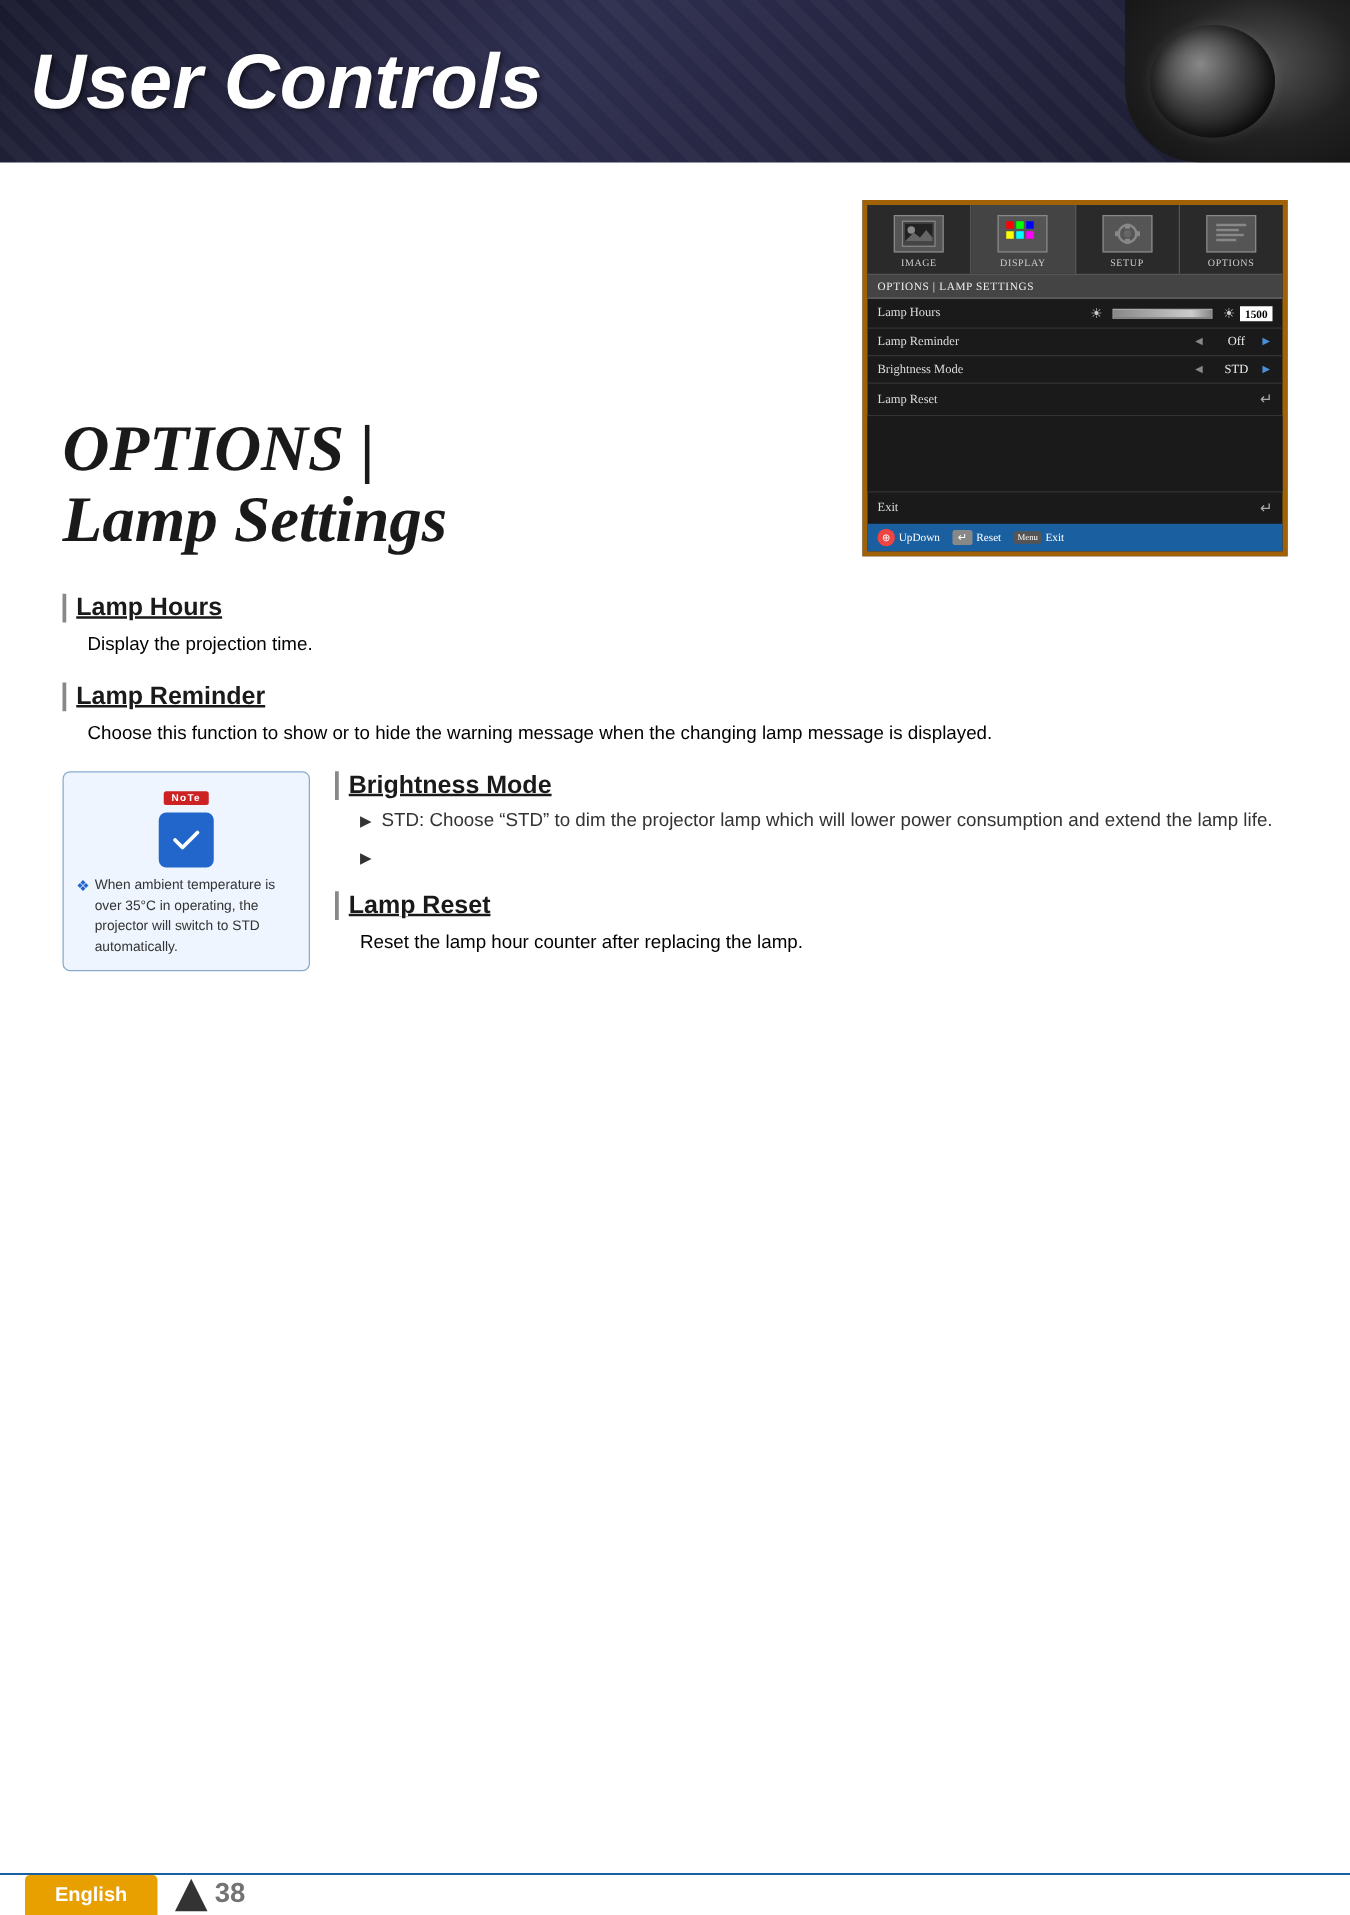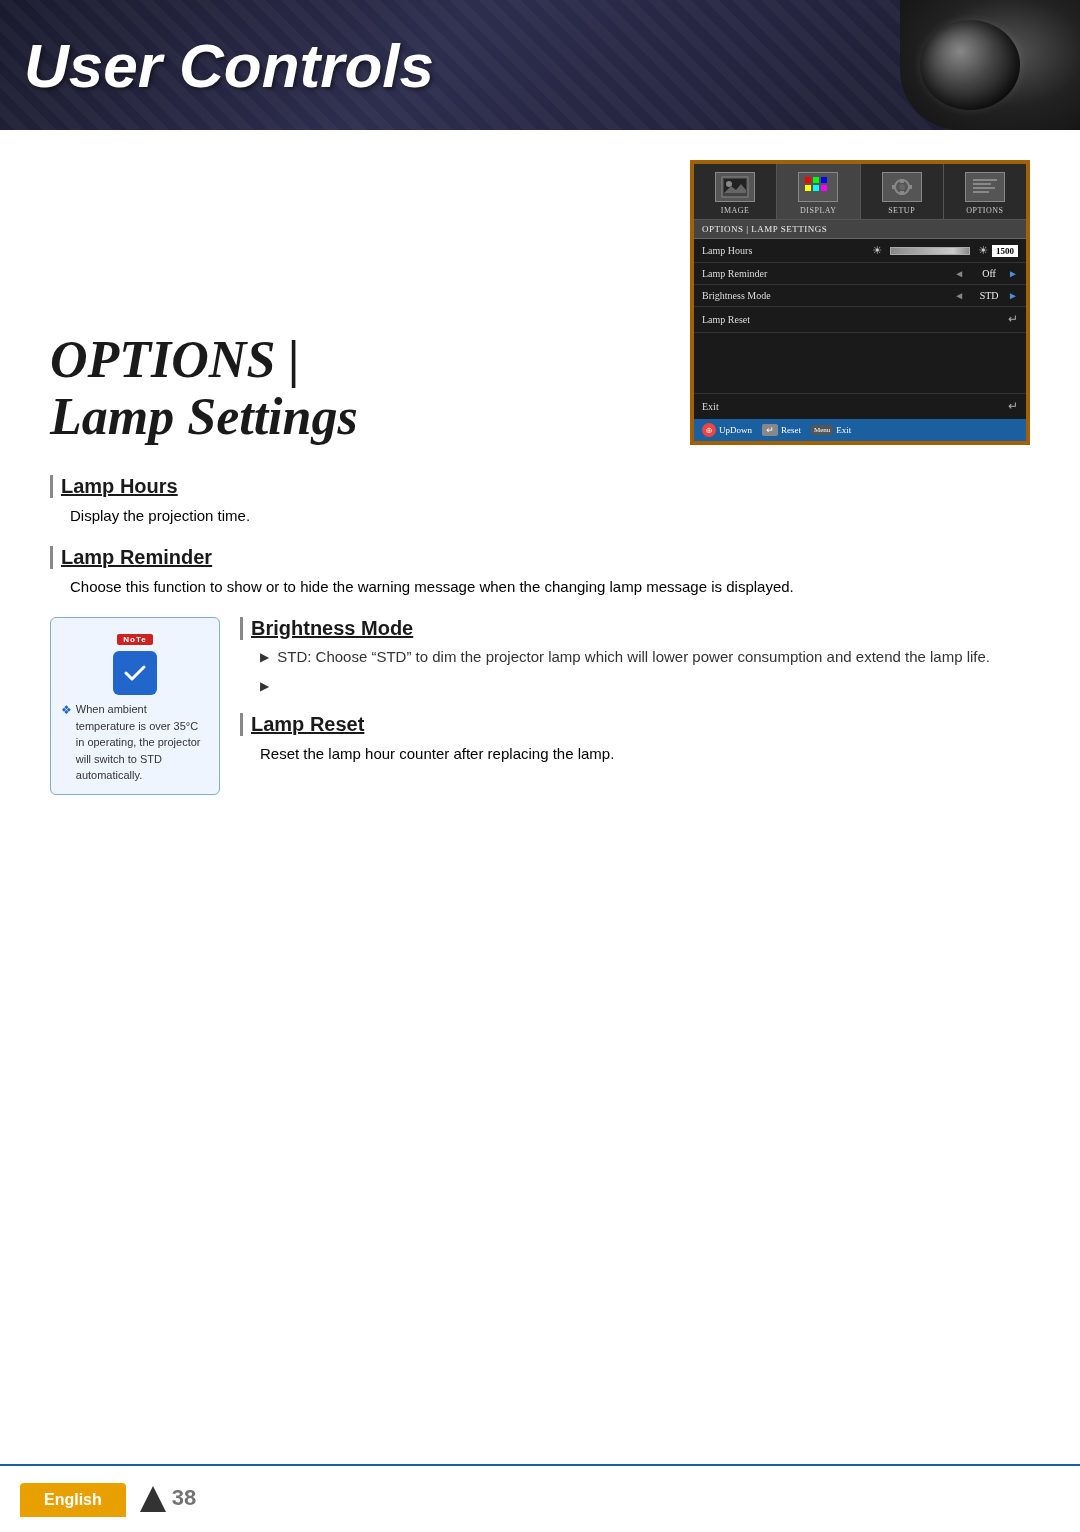--- a/index.html
+++ b/index.html
@@ -302,21 +302,21 @@
       color: #2266cc;
     }
 
     
     .note-content-wrapper {
       display: flex;
       gap: 20px;
       margin-top: 5px;
     }
     .note-sidebar {
-      width: 170px;
+      width: 198px;
       flex-shrink: 0;
     }
     .note-box-inner {
       background: #eef5ff;
       border: 1px solid #88aacc;
       border-radius: 6px;
       padding: 10px;
     }
     .main-sections {
       flex: 1;
@@ -502,20 +502,20 @@
         <div class="section">
           <div class="section-heading-no-bullet">Lamp Reset</div>
           <p class="section-text">Reset the lamp hour counter after replacing the lamp.</p>
         </div>
       </div>
     </div>
 
   </div>
 </div>
 
-<div style="position:fixed; bottom:0; left:0; right:0; height:68px; display:flex; align-items:center; padding:0 20px; background:#fff; border-top:2px solid #1a5fa0;">
+<div style="position:fixed; bottom:0; left:0; right:0; height:34px; display:flex; align-items:center; padding:0 20px; background:#fff; border-top:2px solid #1a5fa0;">
   <div style="background:#e8a000; color:#fff; padding:8px 24px; font-size:16px; font-weight:bold; border-radius:4px 4px 0 0; margin-bottom:-2px;">English</div>
   <div style="font-size:22px; font-weight:bold; color:#737373; margin-left:12px;">
     <svg width="30" height="30" viewBox="0 0 30 30" style="vertical-align:middle; margin-right:4px;">
       <polygon points="15,2 28,28 2,28" fill="#333"></polygon>
     </svg><span>38</span>
   </div>
 </div>
 
 </body></html>

